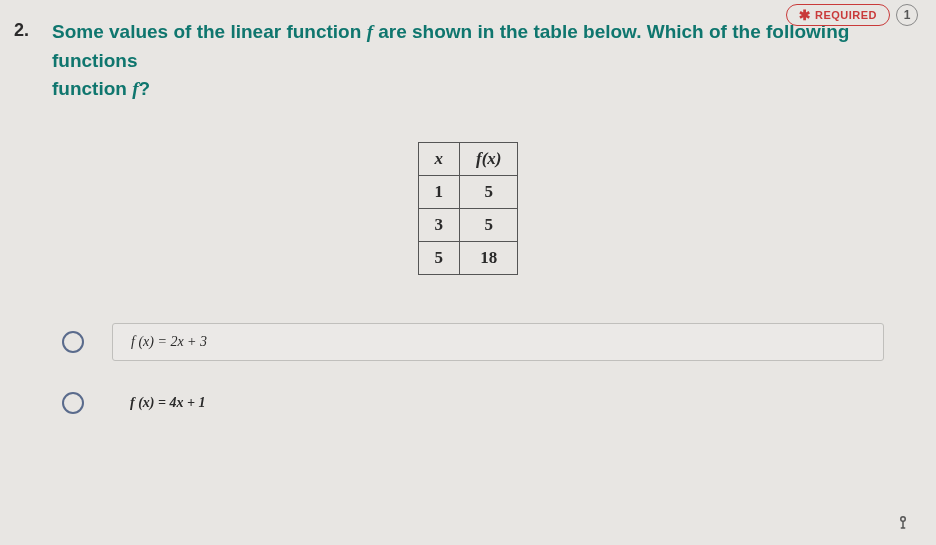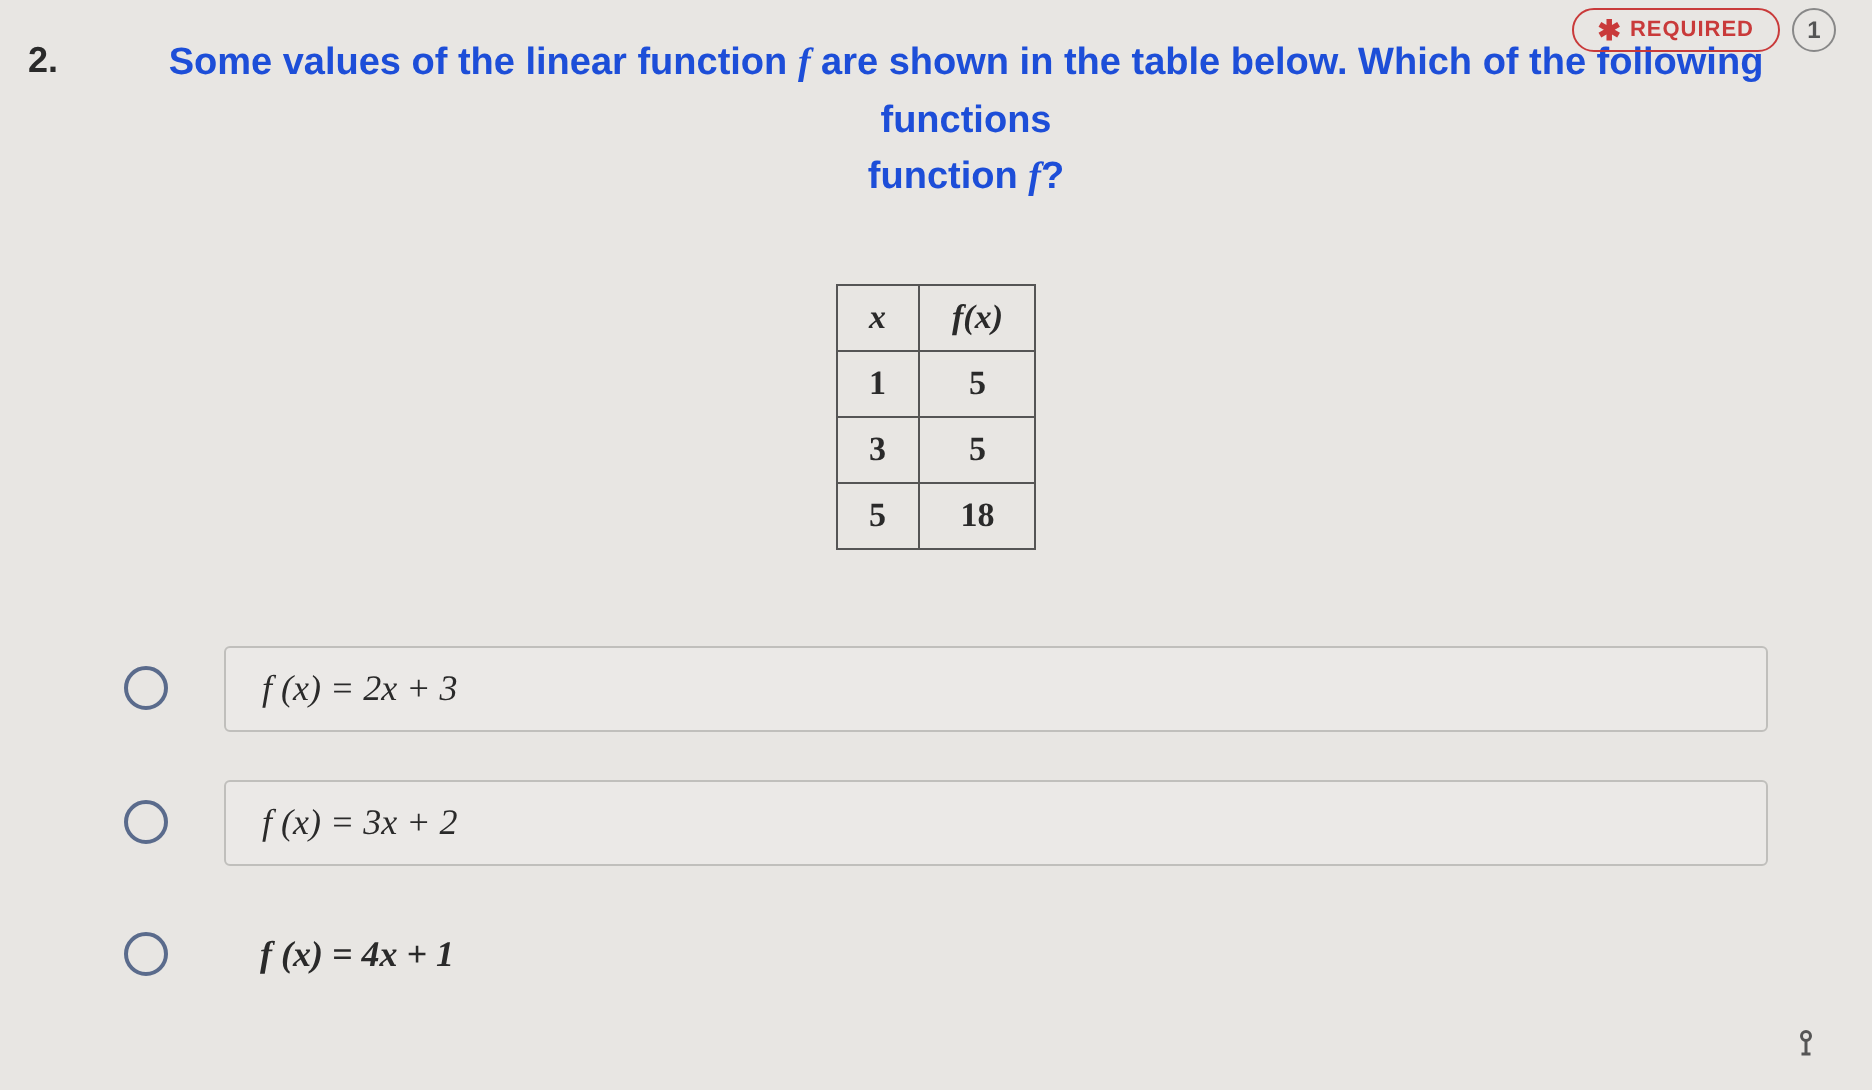--- a/index.html
+++ b/index.html
@@ -61,22 +61,21 @@
       top: 20px;
       font-size: 18px;
       font-weight: bold;
       color: #2a2a2a;
     }
     .question-text {
       margin-left: 30px;
       font-size: 19px;
       font-weight: bold;
       line-height: 1.5;
-      color: #1d4ed8;
-      text-align: center;
+      color: #0f766e;
     }
     .question-text .italic {
       font-style: italic;
       font-family: 'Times New Roman', serif;
     }
     .table-wrap {
       display: flex;
       justify-content: center;
       margin-top: 38px;
       margin-bottom: 48px;
@@ -112,21 +111,21 @@
       border-radius: 50%;
       margin-right: 28px;
       flex-shrink: 0;
       background: transparent;
     }
     .option-box {
       border: 1px solid #c0bfbc;
       border-radius: 3px;
       padding: 10px 18px;
       font-family: 'Times New Roman', serif;
-      font-size: 18px;
+      font-size: 14px;
       font-style: italic;
       color: #2a2a2a;
       background: rgba(255,255,255,0.15);
       flex: 1;
     }
     .trailing-icon {
       position: absolute;
       right: 24px;
       bottom: 10px;
       color: #555;
@@ -173,24 +172,20 @@
       </tr>
     </tbody>
       </table>
   </div>
 
   <div class="options">
     <div class="option-row">
       <div class="radio"></div>
       <div class="option-box">f (x) = 2x + 3</div>
     </div>
-    <div class="option-row">
-      <div class="radio"></div>
-      <div class="option-box">f (x) = 3x + 2</div>
-    </div>
     <div class="option-row" style="margin-bottom:6px;font-weight:bold;">
       <div class="radio"></div>
       <div class="option-box" style="border:none;background:transparent;">f (x) = 4x + 1</div>
     </div>
   </div>
 </div>
 
 <div class="trailing-icon">
   <svg width="18" height="18" viewBox="0 0 24 24" fill="none" stroke="#555" stroke-width="2">
     <circle cx="12" cy="8" r="3"></circle>

